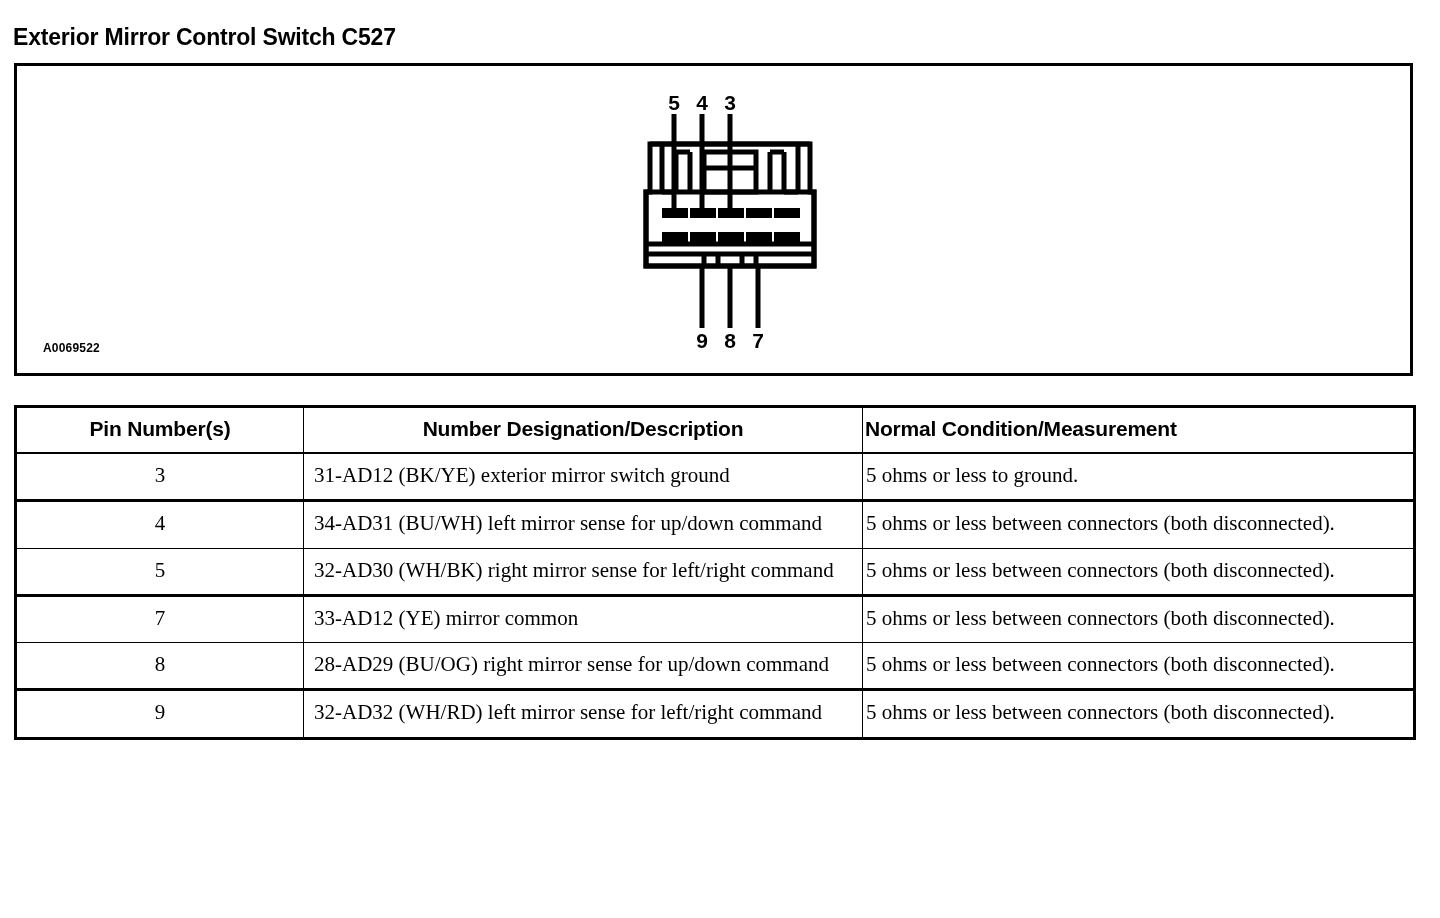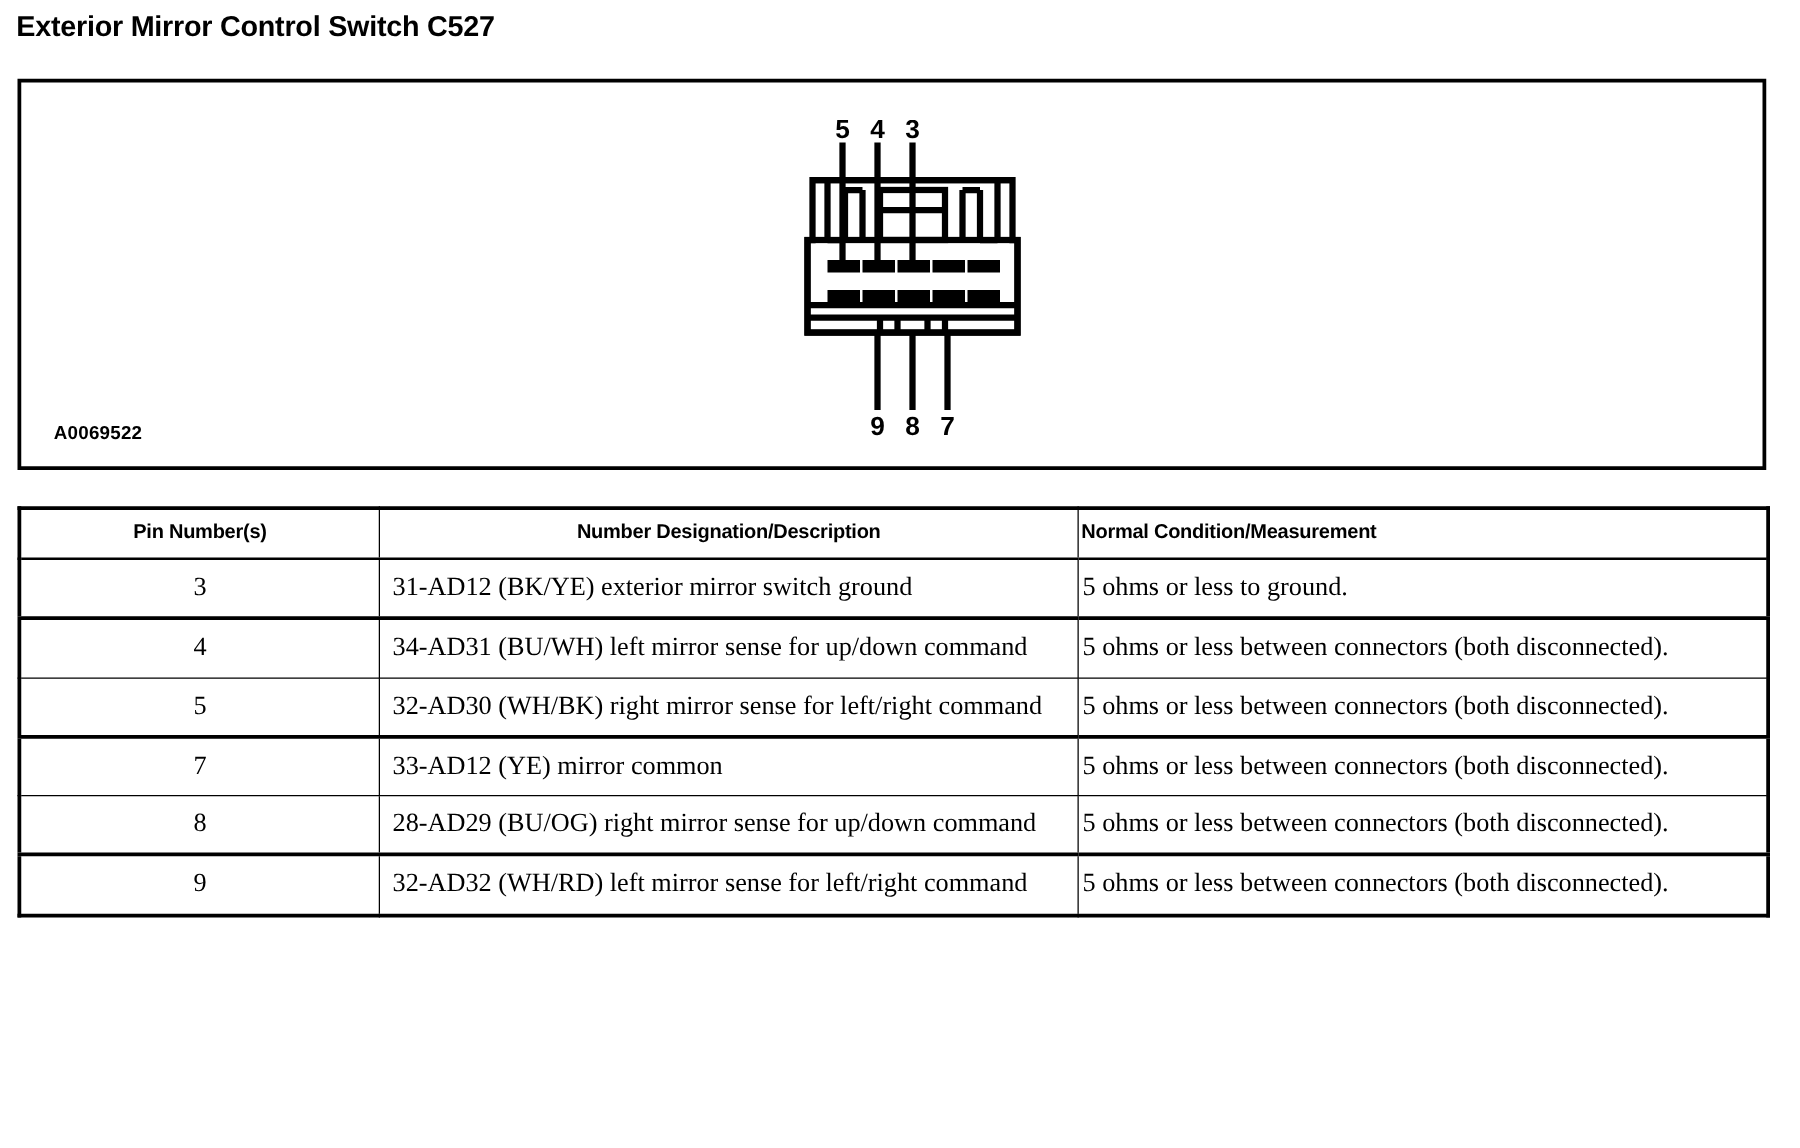--- a/index.html
+++ b/index.html
@@ -14,21 +14,21 @@
     position: relative;
     font-family: "Liberation Serif", "DejaVu Serif", serif;
     color: #000000;
     overflow: hidden;
   }
 
   
   .page-title {
     position: absolute;
     left: 13px;
-    top: 8px;
+    top: 24px;
     font-family: "Liberation Sans", "DejaVu Sans", sans-serif;
     font-weight: bold;
     font-size: 23px;
     letter-spacing: -0.2px;
     white-space: nowrap;
   }
 
   
   .diagram-box {
     position: absolute;
@@ -39,21 +39,21 @@
     border: 3px solid #000;
     box-sizing: border-box;
     background: #fff;
   }
   .diagram-id {
     position: absolute;
     left: 26px;
     bottom: 18px;
     font-family: "Liberation Sans", "DejaVu Sans", sans-serif;
     font-weight: bold;
-    font-size: 15px;
+    font-size: 12px;
     letter-spacing: 0.2px;
   }
 
   
   .connector-art {
     position: absolute;
     left: 625px;
     top: 30px;
     width: 200px;
     height: 260px;
@@ -81,21 +81,21 @@
     vertical-align: top;
     background: #fff;
   }
   
   .pin-table {
     border: 3px solid #000;
   }
   .pin-table th {
     font-family: "Liberation Sans", "DejaVu Sans", sans-serif;
     font-weight: bold;
-    font-size: 16px;
+    font-size: 21px;
     text-align: center;
     padding: 9px 6px 11px;
     letter-spacing: -0.2px;
     border-bottom: 2px solid #000;
   }
   .pin-table th.th-meas { text-align: left; padding-left: 2px; }
 
   .pin-table td {
     font-size: 21px;
     line-height: 1.30;

